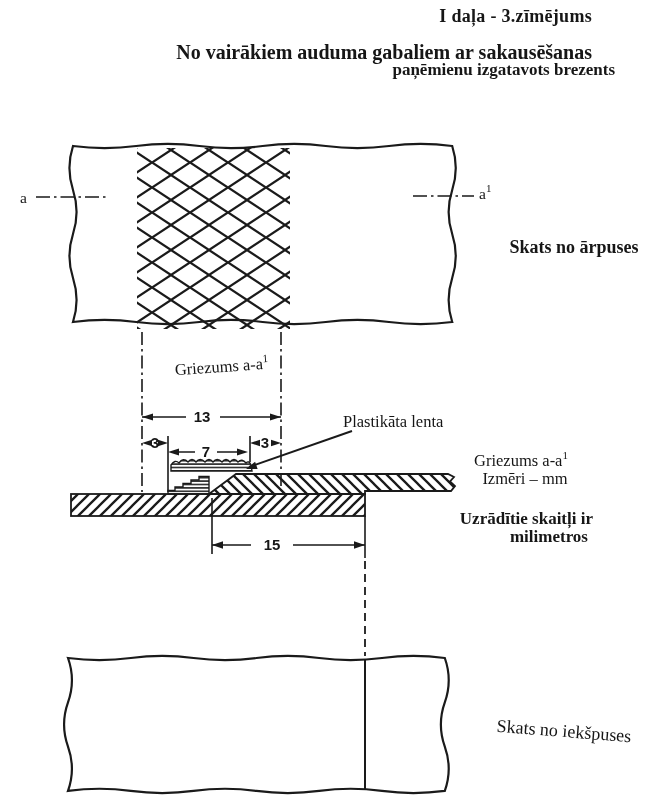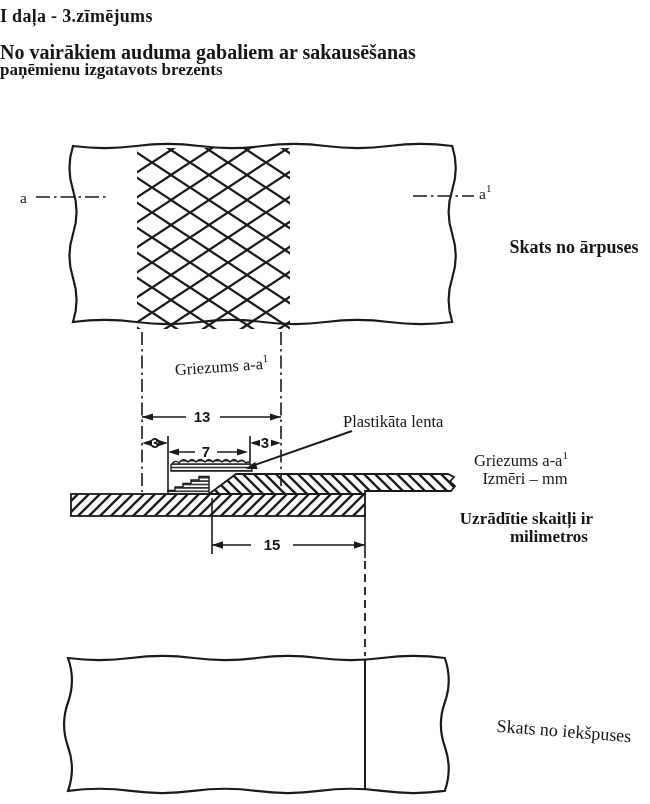--- a/index.html
+++ b/index.html
@@ -1,21 +1,21 @@
 <!DOCTYPE html>
 <html><head>
 <meta charset="utf-8">
 <style>
   html,body{margin:0;padding:0;background:#fff;}
   #page{position:relative;width:650px;height:804px;background:#fff;color:#161616;overflow:hidden;
         font-family:"Liberation Serif","DejaVu Serif",serif;}
-  .hline{position:absolute;left:0;width:592px;text-align:left;white-space:pre;}
+  .hline{position:absolute;left:0;width:592px;text-align:right;white-space:pre;}
   .t-title{top:6px;font-size:18px;font-weight:bold;letter-spacing:.3px;}
   .t-sub1{top:41px;font-size:20px;font-weight:bold;}
-  .t-sub2{top:60px;font-size:17px;font-weight:bold;}
+  .t-sub2{top:60px;font-size:17px;font-weight:bold;padding-left:23px;}
   .t-cap{top:100px;font-size:17px;font-weight:bold;font-style:italic;}
   svg{position:absolute;left:0;top:0;}
   .ink{stroke:#1a1a1a;fill:none;}
   .serif-txt{font-family:"Liberation Serif","DejaVu Serif",serif;fill:#161616;}
   .dimnum{font-family:"Liberation Sans","DejaVu Sans",sans-serif;font-weight:bold;font-size:15px;fill:#161616;}
   .bold{font-weight:bold;}
 </style>
 </head>
 <body>
 

